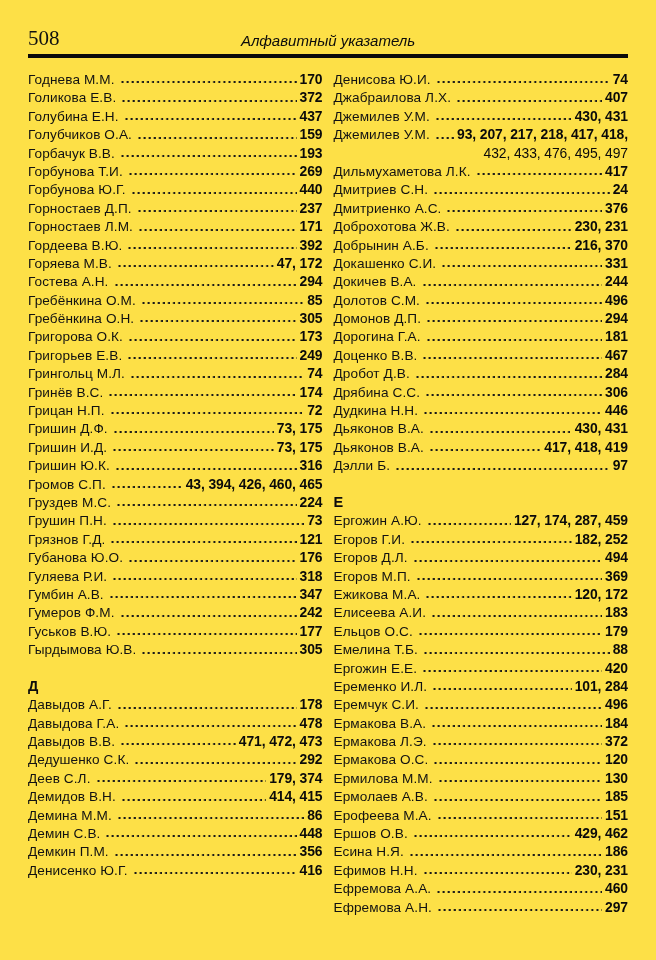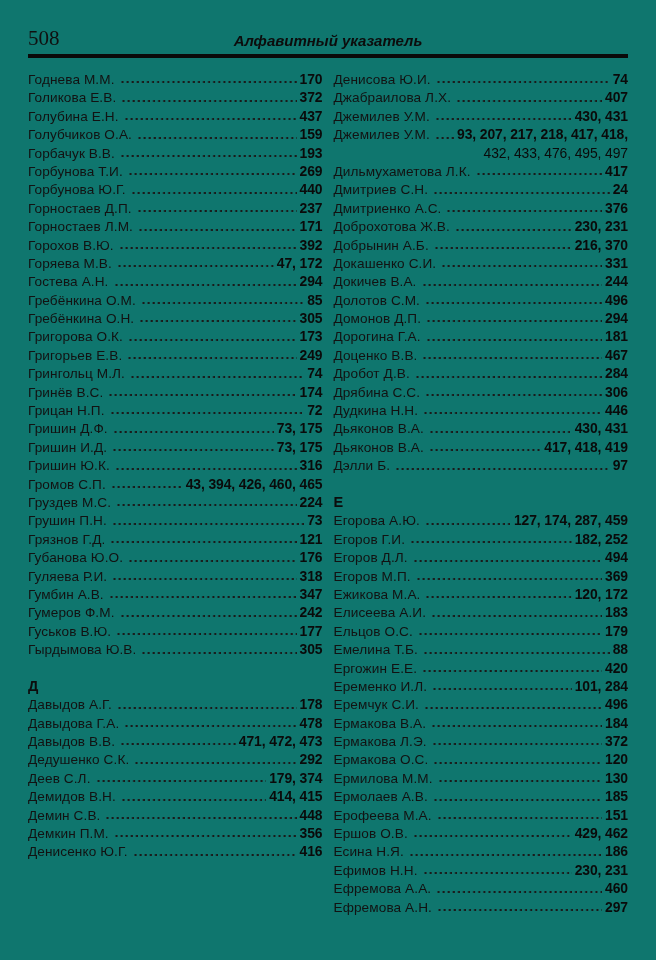--- a/index.html
+++ b/index.html
@@ -3,36 +3,36 @@
 <meta charset="utf-8">
 <style>
   html, body { margin: 0; padding: 0; }
   body {
     width: 656px; height: 960px;
     background: #f6f6f4;
     font-family: "Liberation Sans", sans-serif;
   }
   .page {
     width: 656px; height: 960px;
-    background: #0f766e;
+    background: #fde047;
     box-sizing: border-box;
     padding: 24px 28px 18px 28px;
     color: #141414;
     overflow: hidden;
   }
   .page-header { position: relative; height: 29px; }
   .page-num {
     font-family: "Liberation Serif", serif;
     font-size: 21px; line-height: 29px;
     color: #101010;
   }
   .running-head {
     position: absolute; left: 0; right: 0; bottom: 4px;
     text-align: center;
-    font-weight: bold; font-style: italic;
+    font-weight: normal; font-style: italic;
     font-size: 15px;
     color: #0c0c0c;
   }
   .rule { border-bottom: 4px solid #0a0a0a; margin-top: 1px; }
   .cols { display: flex; gap: 11px; margin-top: 12px; }
   .col { flex: 1 1 0; min-width: 0; }
   .row {
     display: flex; align-items: baseline;
     height: 18.4px; line-height: 18.4px;
   }
@@ -115,21 +115,21 @@
           <span class="name">Горностаев Д.П.</span>
           <span class="dots"></span>
           <span class="pages">237</span>
         </div>
         <div class="row">
           <span class="name">Горностаев Л.М.</span>
           <span class="dots"></span>
           <span class="pages">171</span>
         </div>
         <div class="row">
-          <span class="name">Горохов В.Ю.</span>
+          <span class="name">Гордеева В.Ю.</span>
           <span class="dots"></span>
           <span class="pages">392</span>
         </div>
         <div class="row">
           <span class="name">Горяева М.В.</span>
           <span class="dots"></span>
           <span class="pages">47, 172</span>
         </div>
         <div class="row">
           <span class="name">Гостева А.Н.</span>
@@ -259,20 +259,25 @@
         </div>
         <div class="row">
           <span class="name">Деев С.Л.</span>
           <span class="dots"></span>
           <span class="pages">179, 374</span>
         </div>
         <div class="row">
           <span class="name">Демидов В.Н.</span>
           <span class="dots"></span>
           <span class="pages">414, 415</span>
+        </div>
+        <div class="row">
+          <span class="name">Демина М.М.</span>
+          <span class="dots"></span>
+          <span class="pages">86</span>
         </div>
         <div class="row">
           <span class="name">Демин С.В.</span>
           <span class="dots"></span>
           <span class="pages">448</span>
         </div>
         <div class="row">
           <span class="name">Демкин П.М.</span>
           <span class="dots"></span>
           <span class="pages">356</span>
@@ -385,21 +390,21 @@
           <span class="dots"></span>
           <span class="pages">417, 418, 419</span>
         </div>
         <div class="row">
           <span class="name">Дэлли Б.</span>
           <span class="dots"></span>
           <span class="pages">97</span>
         </div>
         <div class="section">Е</div>
         <div class="row">
-          <span class="name">Егорова А.Ю.</span>
+          <span class="name">Ергожин А.Ю.</span>
           <span class="dots"></span>
           <span class="pages">127, 174, 287, 459</span>
         </div>
         <div class="row">
           <span class="name">Егоров Г.И.</span>
           <span class="dots"></span>
           <span class="pages">182, 252</span>
         </div>
         <div class="row">
           <span class="name">Егоров Д.Л.</span>

